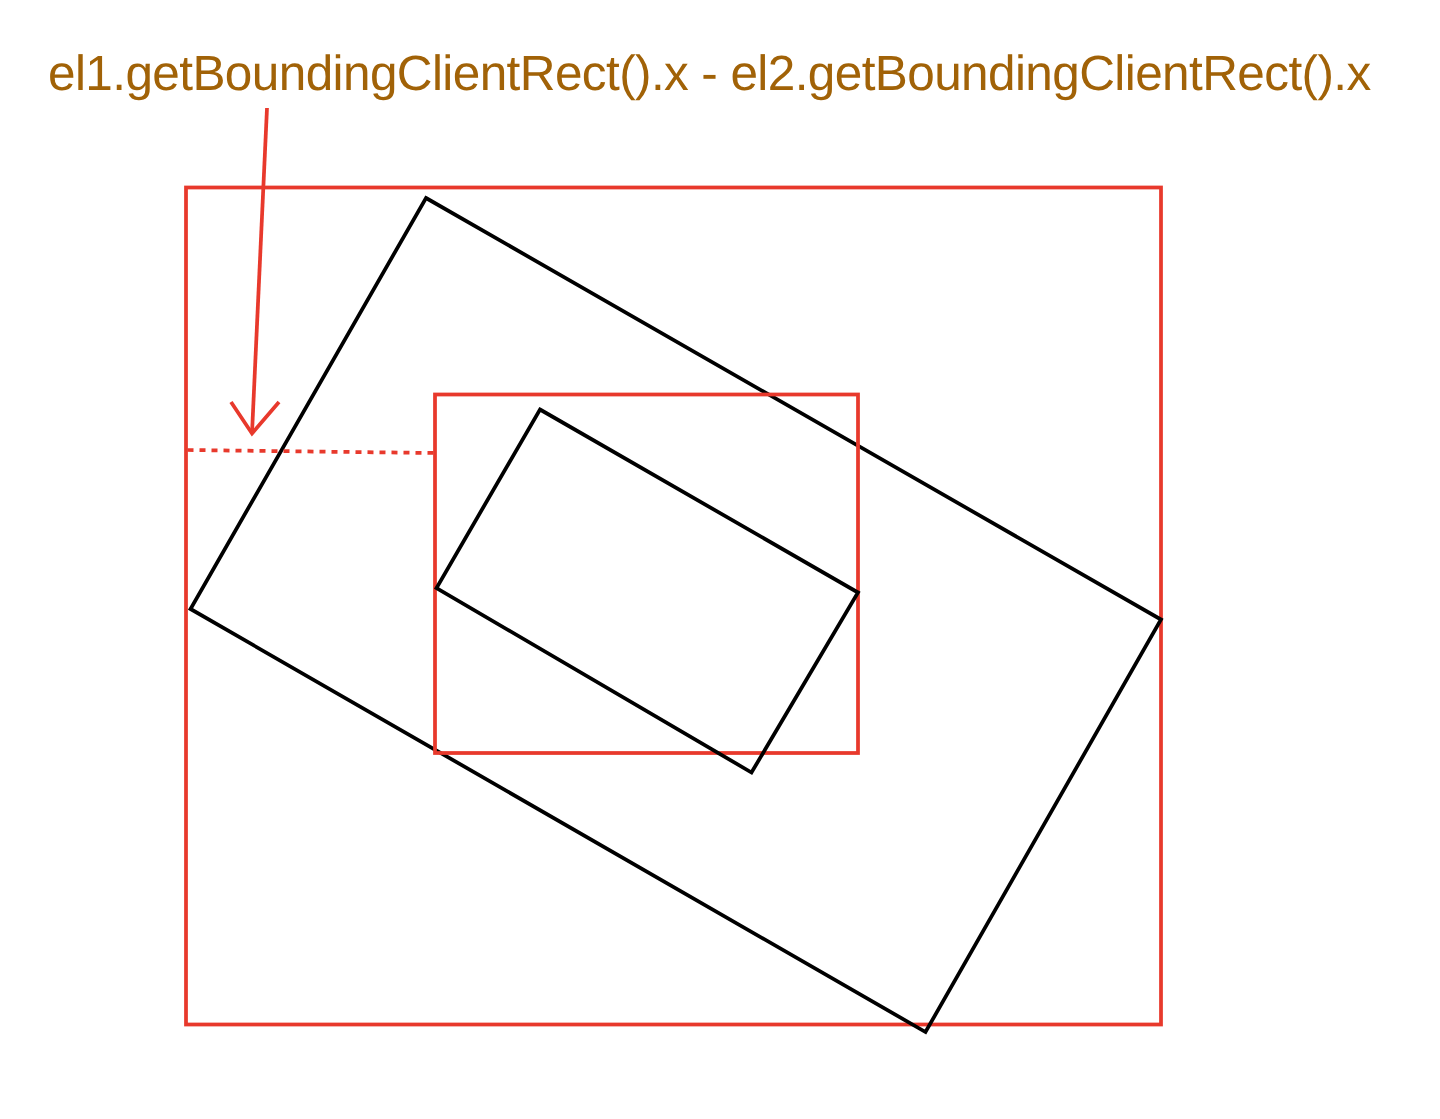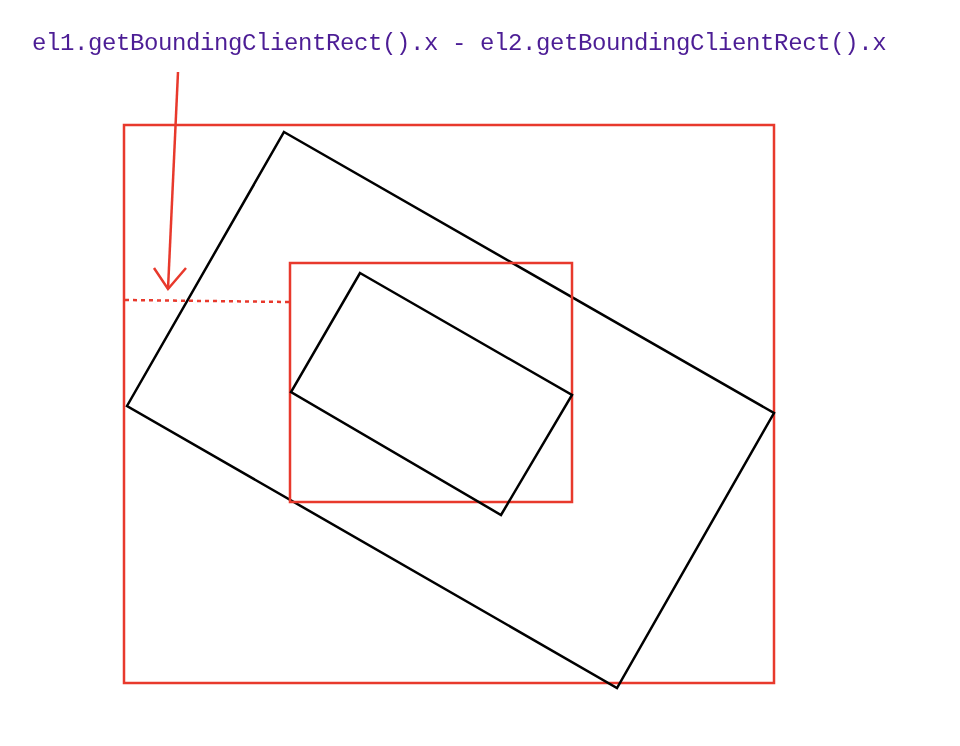--- a/index.html
+++ b/index.html
@@ -1,19 +1,19 @@
 <!DOCTYPE html>
 <html><head>
   <meta charset="utf-8">
   <style>
     html, body { margin: 0; padding: 0; background: #ffffff; }
     body { width: 960px; height: 746px; position: relative; overflow: hidden; }
     .caption {
       position: absolute; left: 32px; top: 30px; width: 900px;
-      font-family: Liberation Mono, monospace; font-size: 24px; color: #4c1d95;
+      font-family: Liberation Sans, sans-serif; font-size: 33px; color: #a16207;
       letter-spacing: -0.4px; white-space: nowrap;
     }
     svg.diagram { position: absolute; left: 0; top: 0; }
   </style>
 </head>
 <body>
 
 <div class="caption">el1.getBoundingClientRect().x - el2.getBoundingClientRect().x</div>
 
 <svg class="diagram" width="960" height="746" viewBox="0 0 960 746">

